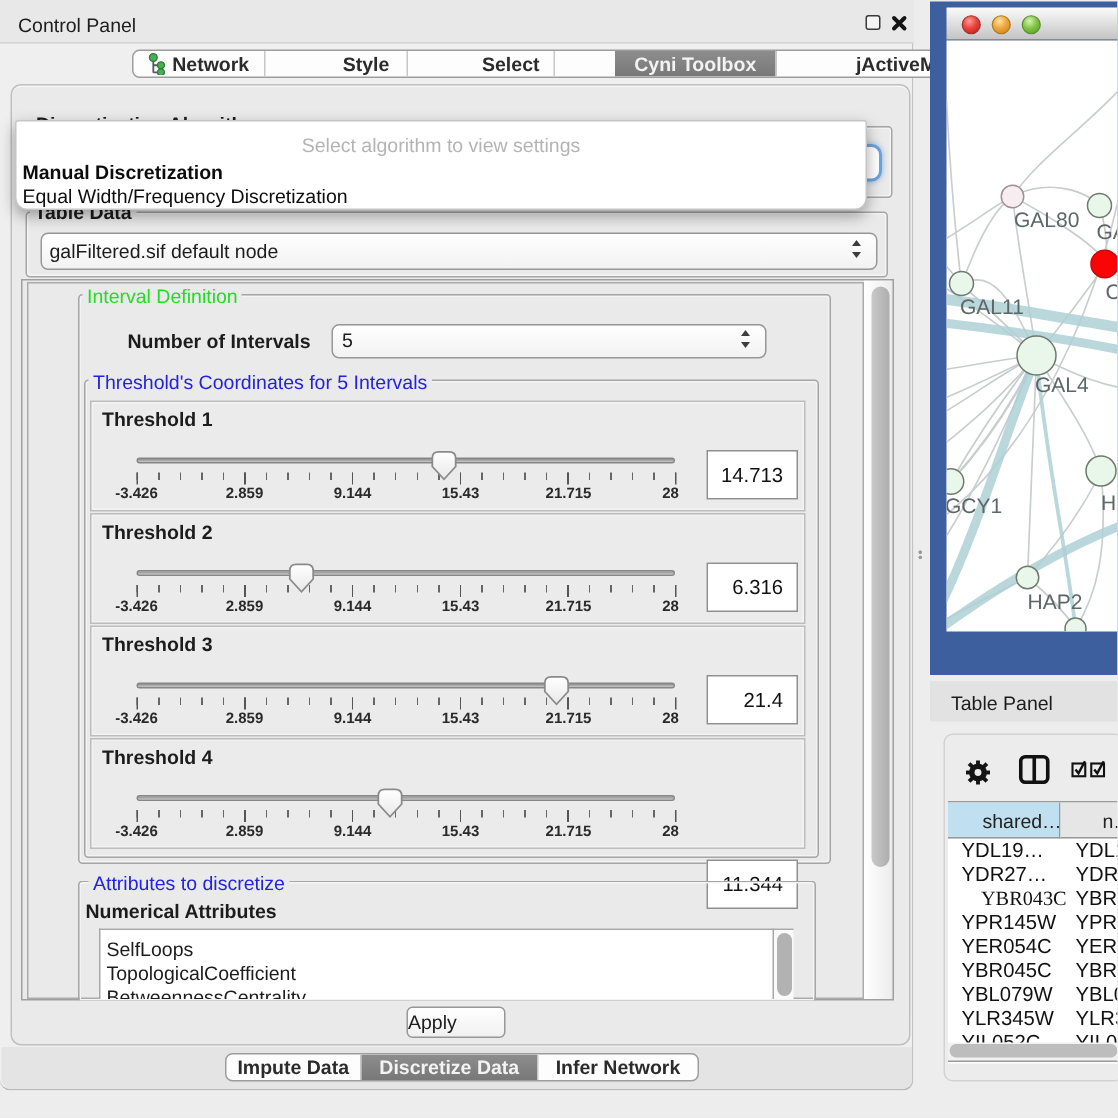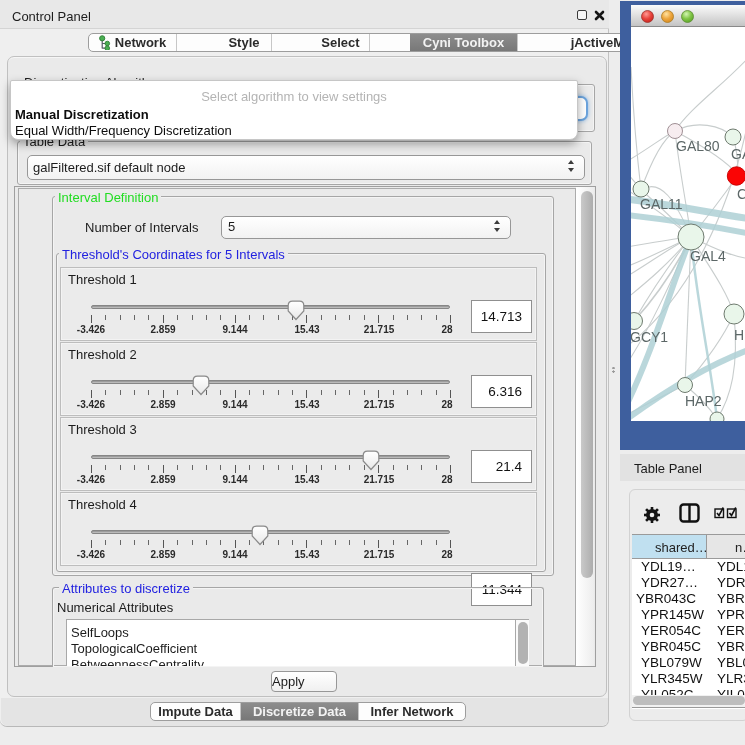--- a/index.html
+++ b/index.html
@@ -1,18 +1,18 @@
 <!DOCTYPE html>
 <html><head><meta charset="utf-8">
 <style>
 html,body{margin:0;padding:0;}
 body{width:745px;height:745px;position:relative;overflow:hidden;background:#ededed;
   font-family:"Liberation Sans",sans-serif;-webkit-font-smoothing:antialiased;}
 .ab{position:absolute;}
-.b13{font-size:13px;font-weight:normal;color:#1c1c1c;}
+.b13{font-size:13px;font-weight:bold;color:#1c1c1c;}
 .t13{font-size:13px;color:#1c1c1c;}
 .grp{border:1px solid #a6a6a6;border-radius:3px;box-shadow:inset 0 0 0 1px #f4f4f4;}
 .glabel{background:#eaeaea;padding:0 3px;}
 .combo{background:linear-gradient(#ffffff,#f2f2f2);border:1px solid #979797;border-radius:5px;}
 .tri-u{width:0;height:0;border-left:3.5px solid transparent;border-right:3.5px solid transparent;border-bottom:4.5px solid #3c3c3c;}
 .tri-d{width:0;height:0;border-left:3.5px solid transparent;border-right:3.5px solid transparent;border-top:4.5px solid #3c3c3c;}
 .seg{display:flex;height:19px;border:1px solid #9d9d9d;border-radius:5px;background:#fdfdfd;overflow:hidden;box-sizing:border-box;}
 .seg div{display:flex;align-items:center;justify-content:center;font-size:13px;font-weight:bold;color:#2b2b2b;border-right:1px solid #c7c7c7;box-sizing:border-box;}
 .seg div:last-child{border-right:none;}
 .seg .sel{background:linear-gradient(#8d8d8d,#787878);color:#f3f3f3;}
@@ -297,21 +297,21 @@
   <rect x="13.5" y="3" width="8.5" height="8.5" fill="none" stroke="#111" stroke-width="1.4"></rect>
   <path d="M15.5,7 L17.5,9.5 L21.8,1.5" fill="none" stroke="#111" stroke-width="1.6"></path>
 </svg>
 
 <div class="ab" style="left:632px;top:534px;width:113px;height:174px;background:#ffffff;overflow:hidden;border-top:1px solid #9a9a9a;">
   <div style="position:absolute;left:0;top:0;width:75px;height:24px;background:#c0e0f0;border-right:1px solid #9a9a9a;border-bottom:1px solid #9a9a9a;box-sizing:border-box;text-align:center;font-size:13px;color:#222;line-height:26px;padding-left:23px;">shared…</div>
   <div style="position:absolute;left:75px;top:0;width:60px;height:24px;background:#e6e6e6;border-bottom:1px solid #9a9a9a;box-sizing:border-box;font-size:13px;color:#222;line-height:26px;"><span style="margin-left:28px;">n…</span></div>
   <div style="position:absolute;left:0;top:24px;font-size:13.5px;color:#111;line-height:16px;white-space:nowrap;">
     <div><span style="display:inline-block;width:75px;padding-left:9px;box-sizing:border-box;">YDL19…</span><span style="padding-left:10px;">YDL1</span></div>
     <div><span style="display:inline-block;width:75px;padding-left:9px;box-sizing:border-box;">YDR27…</span><span style="padding-left:10px;">YDR2</span></div>
-    <div><span style="display:inline-block;width:75px;padding-left:4px;box-sizing:border-box;">YBR043C</span><span style="padding-left:10px;">YBR0</span></div>
+    <div><span style="display:inline-block;width:75px;padding-left:22px;box-sizing:border-box;font-family:Liberation Serif, serif;">YBR043C</span><span style="padding-left:10px;">YBR0</span></div>
     <div><span style="display:inline-block;width:75px;padding-left:9px;box-sizing:border-box;">YPR145W</span><span style="padding-left:10px;">YPR1</span></div>
     <div><span style="display:inline-block;width:75px;padding-left:9px;box-sizing:border-box;">YER054C</span><span style="padding-left:10px;">YER0</span></div>
     <div><span style="display:inline-block;width:75px;padding-left:9px;box-sizing:border-box;">YBR045C</span><span style="padding-left:10px;">YBR0</span></div>
     <div><span style="display:inline-block;width:75px;padding-left:9px;box-sizing:border-box;">YBL079W</span><span style="padding-left:10px;">YBL0</span></div>
     <div><span style="display:inline-block;width:75px;padding-left:9px;box-sizing:border-box;">YLR345W</span><span style="padding-left:10px;">YLR3</span></div>
     <div><span style="display:inline-block;width:75px;padding-left:9px;box-sizing:border-box;">YIL052C</span><span style="padding-left:10px;">YIL0</span></div>
   </div>
   <div style="position:absolute;left:0;top:160px;width:113px;height:13px;background:#f1f1f1;"></div>
   <div style="position:absolute;left:1px;top:161px;width:112px;height:9px;background:#bdbdbd;border-radius:4.5px;"></div>
 </div>

